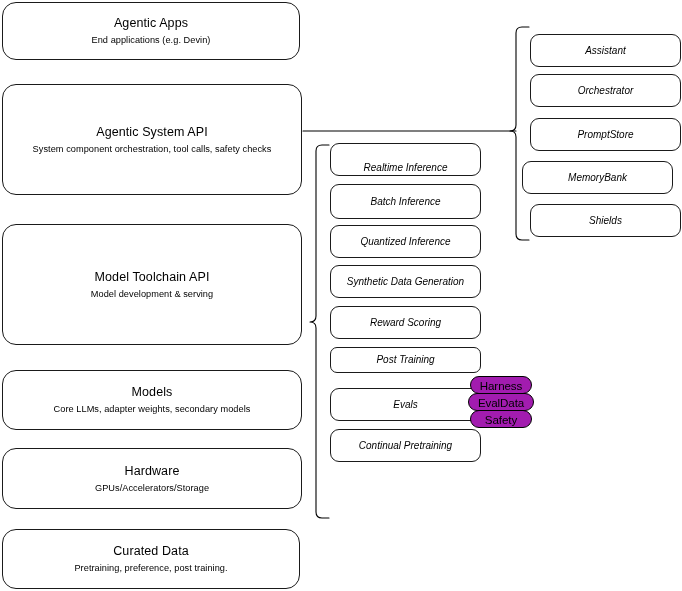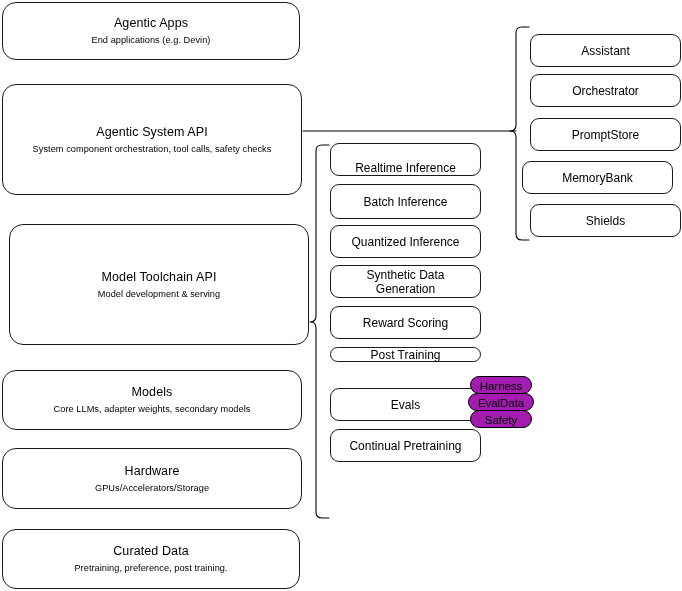--- a/index.html
+++ b/index.html
@@ -43,23 +43,24 @@
   }
   .layer .subtitle {
     font-size: 9.2px;
     line-height: 13px;
     margin-top: 3px;
     letter-spacing: .05px;
   }
   
   .cap {
     border-radius: 9px;
-    font-size: 12px;
+    font-size: 10px;
     line-height: 14px;
     padding: 0 6px;
+    font-style: italic;
   }
   
   .tag {
     position: absolute;
     box-sizing: border-box;
     background: #a21caf;
     border: 1px solid #000000;
     border-radius: 999px;
     display: flex;
     align-items: center;
@@ -105,21 +106,21 @@
   <div class="node layer" style="left:2px; top:2px; width:298px; height:58px;">
     <div class="title">Agentic Apps</div>
     <div class="subtitle">End applications (e.g. Devin)</div>
   </div>
 
   <div class="node layer" style="left:2px; top:84px; width:300px; height:111px;">
     <div class="title">Agentic System API</div>
     <div class="subtitle">System component orchestration, tool calls, safety checks</div>
   </div>
 
-  <div class="node layer" style="left:2px; top:224px; width:300px; height:121px;margin-left:7px;">
+  <div class="node layer" style="left:2px; top:224px; width:300px; height:121px;">
     <div class="title">Model Toolchain API</div>
     <div class="subtitle">Model development &amp; serving</div>
   </div>
 
   <div class="node layer" style="left:2px; top:370px; width:300px; height:60px;">
     <div class="title">Models</div>
     <div class="subtitle">Core LLMs, adapter weights, secondary models</div>
   </div>
 
   <div class="node layer" style="left:2px; top:448px; width:300px; height:61px;">
@@ -140,21 +141,21 @@
   </div>
   <div class="node cap" style="left:330px; top:225px; width:151px; height:33px;">
     <span>Quantized Inference</span>
   </div>
   <div class="node cap" style="left:330px; top:265px; width:151px; height:33px;">
     <span>Synthetic Data Generation</span>
   </div>
   <div class="node cap" style="left:330px; top:306px; width:151px; height:33px;">
     <span>Reward Scoring</span>
   </div>
-  <div class="node cap" style="left:330px; top:347px; width:151px; height:15px;">
+  <div class="node cap" style="left:330px; top:347px; width:151px; height:26px;border-radius:7px;">
     <span>Post Training</span>
   </div>
   <div class="node cap" style="left:330px; top:388px; width:151px; height:33px;">
     <span>Evals</span>
   </div>
   <div class="node cap" style="left:330px; top:429px; width:151px; height:33px;">
     <span>Continual Pretraining</span>
   </div>
 
   <div class="tag" style="left:470px; top:376px; width:62px; height:18px;">

